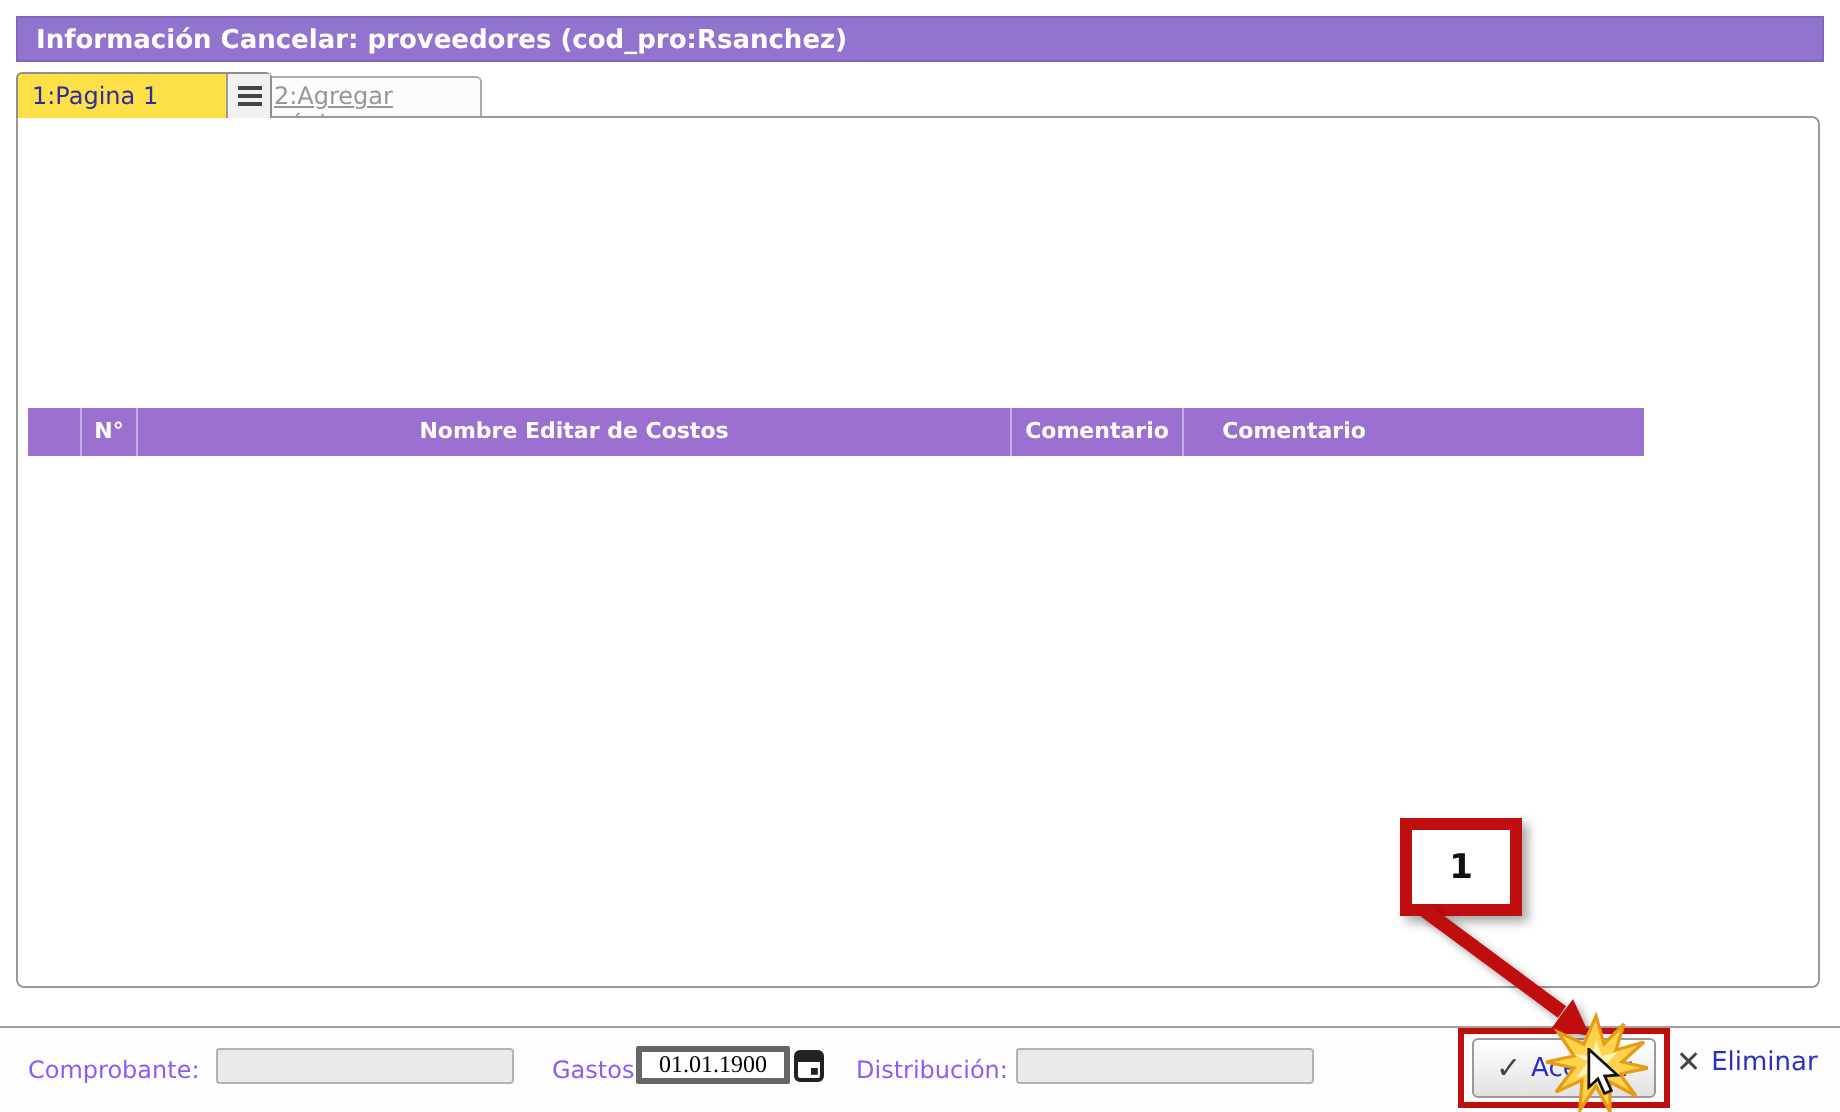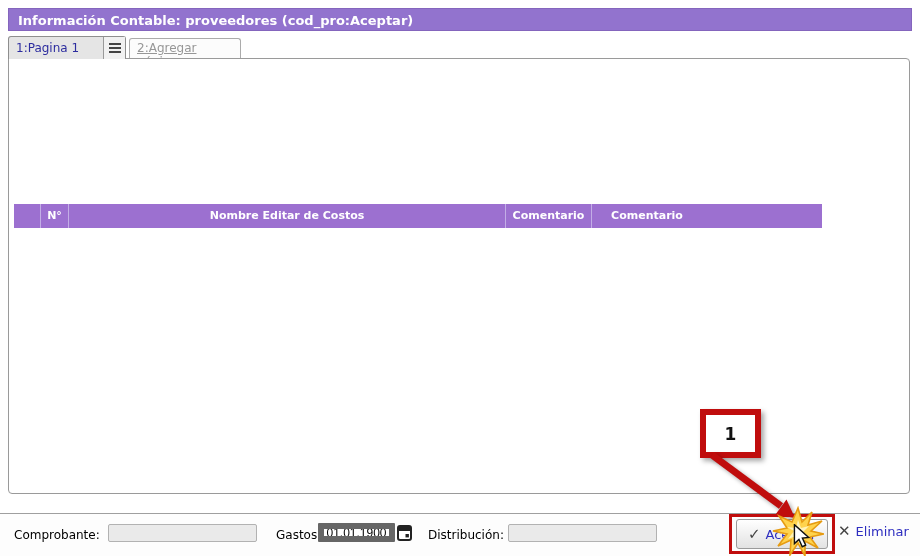--- a/index.html
+++ b/index.html
@@ -4,34 +4,34 @@
 <style>
   html,body{margin:0;padding:0;background:#fff;}
   body{font-family:"DejaVu Sans","Liberation Sans",sans-serif;font-size:12px;color:#222;}
   .screen{position:relative;width:920px;height:556px;background:#fff;overflow:hidden;}
   .abs{position:absolute;}
   
   .titlebar{left:8px;top:8px;width:904px;height:23px;background:#9273ce;color:#fff;
     font-weight:bold;font-size:13px;line-height:23px;padding-left:9px;box-sizing:border-box;
     border:1px solid #8465bd;}
   
-  .tab1{left:8px;top:36px;width:118px;height:23px;background:#e5e5e5;border:1px solid #8e8e8e;
+  .tab1{left:8px;top:36px;width:128px;height:23px;background:#fde047;border:1px solid #8e8e8e;
     border-bottom:none;border-radius:3px 3px 0 0;z-index:5;box-sizing:border-box;}
   .tab1 .tlabel{position:absolute;left:7px;top:4px;color:#2d2d9f;font-size:12px;}
   .tab-menu{position:absolute;right:0;top:0;bottom:0;width:21px;border-left:1px solid #9a9a9a;
     background:#f1f1f1;display:flex;flex-direction:column;justify-content:center;align-items:center;gap:2px;}
   .tab-menu i{display:block;width:12px;height:2px;background:#444;}
   .tab2{left:129px;top:38px;width:112px;height:20px;background:#fcfcfc;border:1px solid #ababab;
     border-bottom:none;border-radius:3px 3px 0 0;z-index:1;box-sizing:border-box;}
   .tab2 .tlabel{position:absolute;left:7px;top:2px;color:#979797;font-size:12px;text-decoration:underline;}
   
   .panel{left:8px;top:58px;width:902px;height:436px;background:#fff;border:1px solid #9a9a9a;
     border-radius:0 4px 4px 4px;box-sizing:border-box;z-index:2;}
-  .flabel{color:#000000;font-size:12px;}
-  .tinput{box-sizing:border-box;border:6px solid #0369a1;background:#fff;font-family:Liberation Sans, sans-serif;
+  .flabel{color:#8b5cf6;font-size:12px;}
+  .tinput{box-sizing:border-box;border:3px solid #0369a1;background:#fff;font-family:Liberation Serif, serif;
     font-size:12px;padding:0 3px;height:18px;border-radius:1px;}
   .dinput{box-sizing:border-box;border:1px solid #b2b2b2;background:#eaeaea;height:18px;border-radius:2px;}
   
   .sechdr{left:14px;top:176px;width:668px;height:26px;background:#9c70d0;color:#fff;font-weight:bold;
     font-size:12.5px;line-height:26px;padding-left:10px;box-sizing:border-box;border-radius:2px;}
   .linktxt{color:#2e2ec0;font-size:13px;cursor:pointer;}
   .thead{left:14px;top:204px;width:808px;height:24px;background:#9c70d0;display:flex;z-index:3;}
   .thead .hc{color:#fff;font-weight:bold;font-size:11px;line-height:24px;text-align:center;
     border-right:1px solid #c3aee6;box-sizing:border-box;overflow:hidden;}
   .trow{left:14px;top:228px;width:808px;height:26px;background:#6d3ab3;display:flex;align-items:center;}
@@ -51,21 +51,21 @@
     border-radius:3px;display:flex;align-items:center;justify-content:center;gap:5px;cursor:pointer;}
   .check{color:#444;font-size:15px;font-weight:bold;}
   .xmark{color:#444;font-size:15px;font-weight:bold;}
 </style>
 </head>
 <body>
 
 <div class="screen">
 
   <div class="abs titlebar">
-    <span>Información Contable: proveedores (cod_pro:Aceptar)</span>
+    <span>Información Cancelar: proveedores (cod_pro:Rsanchez)</span>
   </div>
 
   <div class="abs tab1">
     <span class="tlabel">1:Pagina 1</span>
     <span class="tab-menu">
         <i></i>
         <i></i>
         <i></i>
       </span>
   </div>

